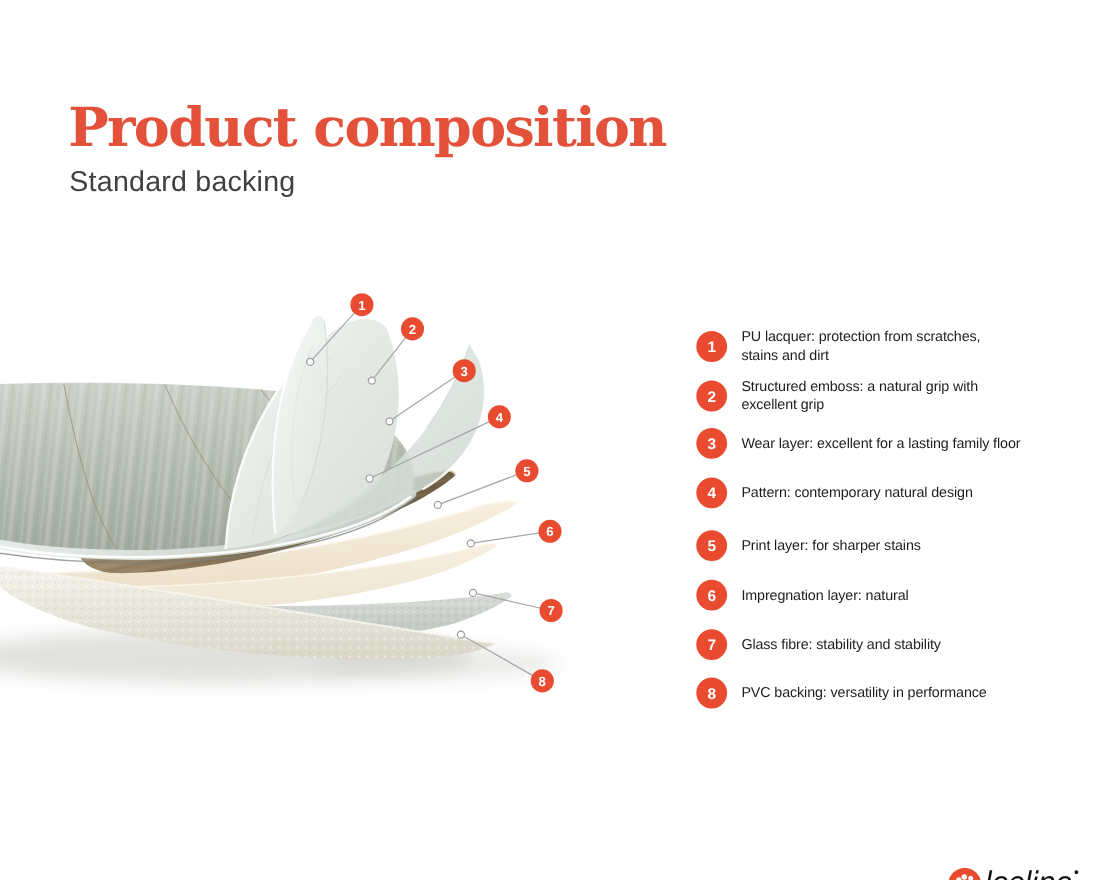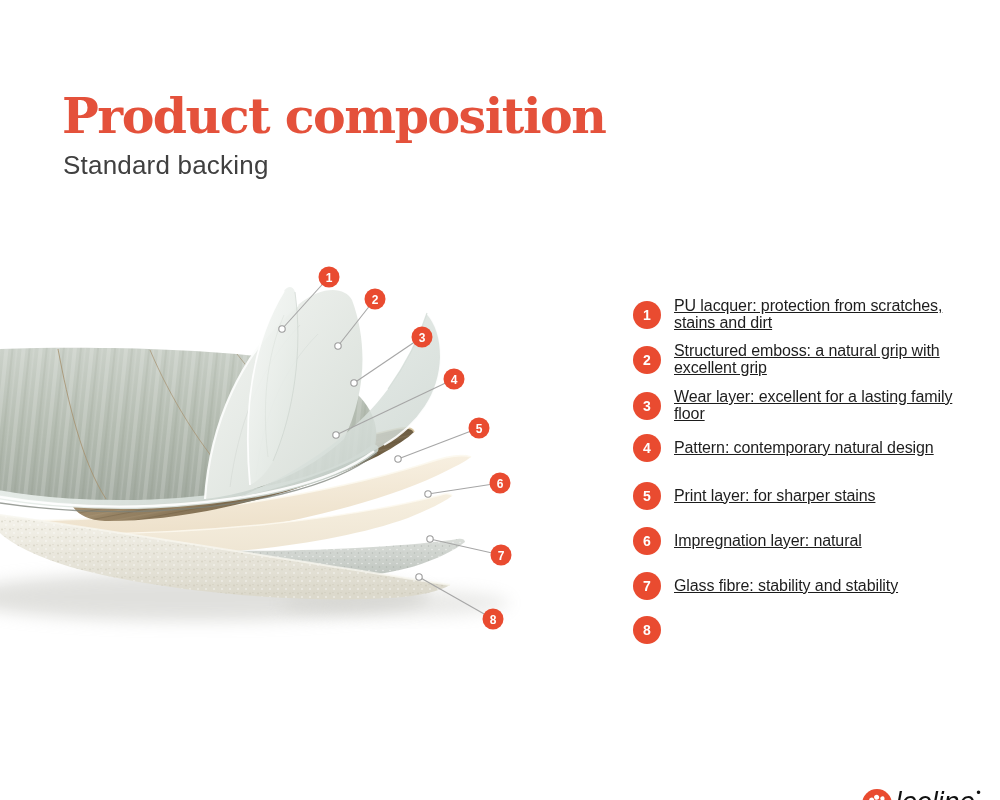--- a/index.html
+++ b/index.html
@@ -30,22 +30,22 @@
     fill:#ffffff; text-anchor:middle;
   }
   
   .legend-row { position:absolute; left:633px; display:flex; align-items:center; gap:13px; }
   .legend-badge {
     flex:0 0 auto; width:28px; height:28px; border-radius:50%;
     background:var(--accent,#E94B30); color:#ffffff;
     font-size:14px; font-weight:700; display:flex; align-items:center; justify-content:center;
   }
   .legend-text {
-    width:285px; font-size:16px; line-height:16.5px; letter-spacing:-0.1px;
-    color:var(--text,#1d1d1d); white-space:pre-line;text-decoration:underline;
+    width:285px; font-size:13px; line-height:16.5px; letter-spacing:-0.1px;
+    color:var(--text,#1d1d1d); white-space:pre-line;
   }
   
   .logo { position:absolute; left:862px; top:739px; width:120px; height:40px; }
   .logo-paw { position:absolute; left:0; top:3px; width:30px; height:30px; }
   .logo-word {
     position:absolute; left:33px; top:0px;
     font-family:"DejaVu Sans", sans-serif; font-style:italic; font-weight:400;
     font-size:26px; letter-spacing:-1px; color:#111111; white-space:nowrap;
   }
   .logo-dot { font-size:12px; font-style:normal; vertical-align:14px; letter-spacing:0; margin-left:1px; }
@@ -272,20 +272,21 @@
     <div class="legend-row" style="top:480px">
       <div class="legend-badge">6</div>
       <div class="legend-text">Impregnation layer: natural</div>
     </div>
     <div class="legend-row" style="top:525px">
       <div class="legend-badge">7</div>
       <div class="legend-text">Glass fibre: stability and stability</div>
     </div>
     <div class="legend-row" style="top:569px">
       <div class="legend-badge">8</div>
+      <div class="legend-text">PVC backing: versatility in performance</div>
     </div>
   </div>
 
   <div class="logo">
     <svg class="logo-paw" viewBox="0 0 30 30">
       <circle class="accent-fill" cx="15" cy="15" r="15"></circle>
       <g fill="#ffffff" transform="rotate(-22 15 15)">
         <ellipse cx="15.2" cy="18.6" rx="5.6" ry="4.6"></ellipse>
         <circle cx="7.6" cy="13.4" r="2.3"></circle>
         <circle cx="11.6" cy="9.4" r="2.5"></circle>

